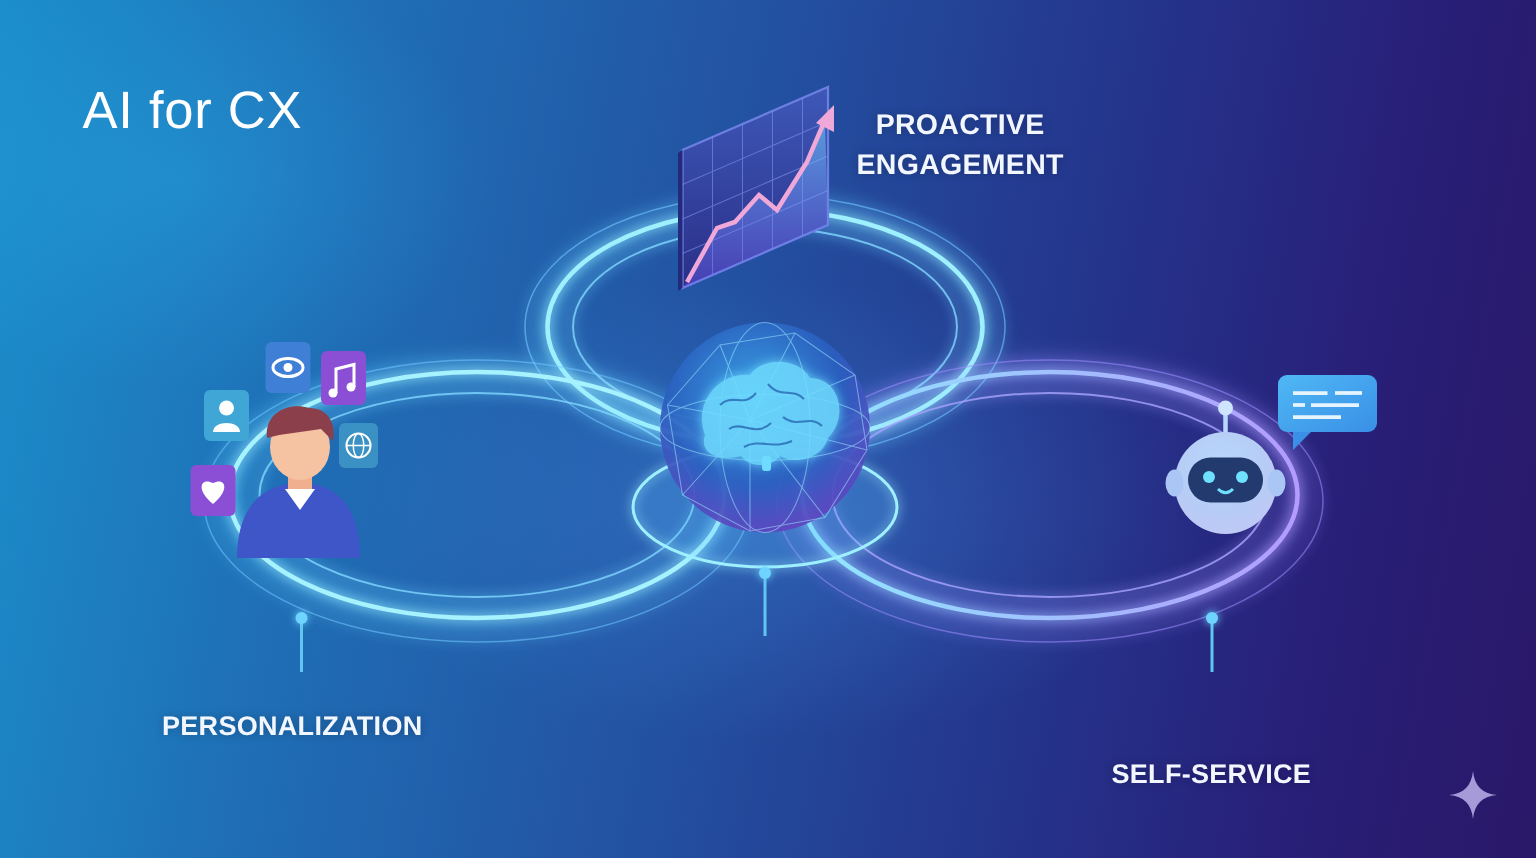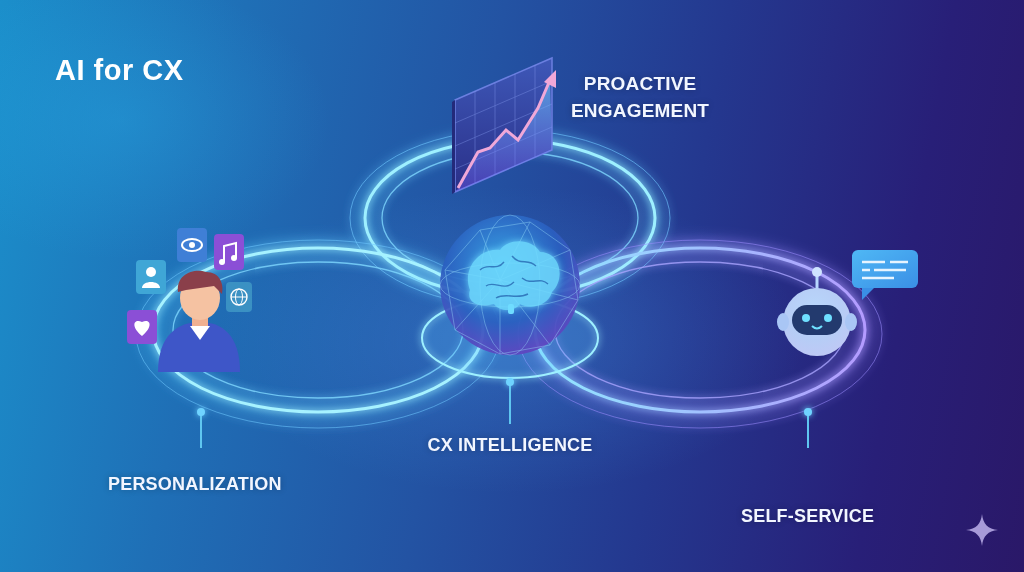--- a/index.html
+++ b/index.html
@@ -10,21 +10,21 @@
   }
   .bg-glow {
     position:absolute; inset:0;
     background:
       radial-gradient(ellipse 420px 220px at 510px 340px, rgba(80,170,255,0.25), transparent 70%),
       radial-gradient(ellipse 300px 200px at 120px 120px, rgba(40,170,230,0.35), transparent 70%);
     pointer-events:none;
   }
   .title {
     position:absolute; left:55px; top:54px;
-    color:#fff; font-weight:bold; font-size:29px; letter-spacing:0.5px;
+    color:#fff; font-weight:normal; font-size:35px; letter-spacing:0.5px;
   }
   .label {
     position:absolute; color:#f2f6ff; font-weight:bold; font-size:18px;
     text-align:center; line-height:24px; letter-spacing:0.2px;
     text-shadow:0 0 6px rgba(0,0,0,0.25);
   }
   .label-proactive { left:571px; top:70px; text-align:center; font-size:19px; line-height:27px; }
   .label-personal { left:108px; top:472px; }
   .label-core { left:410px; top:433px; width:200px; }
   .label-self { left:741px; top:457px;margin-top:47px; }
@@ -210,19 +210,18 @@
 <div class="connector" style="left:807px; top:412px; height:36px;">
     <span class="dot"></span>
   </div>
 
 <div class="label label-proactive">
   <div>PROACTIVE</div>
   <div>ENGAGEMENT</div>
 </div>
 <div class="label label-personal">PERSONALIZATION</div>
 <div class="label label-core">
-  <div>CX INTELLIGENCE</div>
 </div>
 <div class="label label-self">SELF-SERVICE</div>
 
 <svg class="sparkle" width="36" height="36" viewBox="0 0 36 36">
   <path d="M18 2 C19 12 24 17 34 18 C24 19 19 24 18 34 C17 24 12 19 2 18 C12 17 17 12 18 2 Z" fill="#a79ad8"></path>
 </svg>
 
 </body></html>

